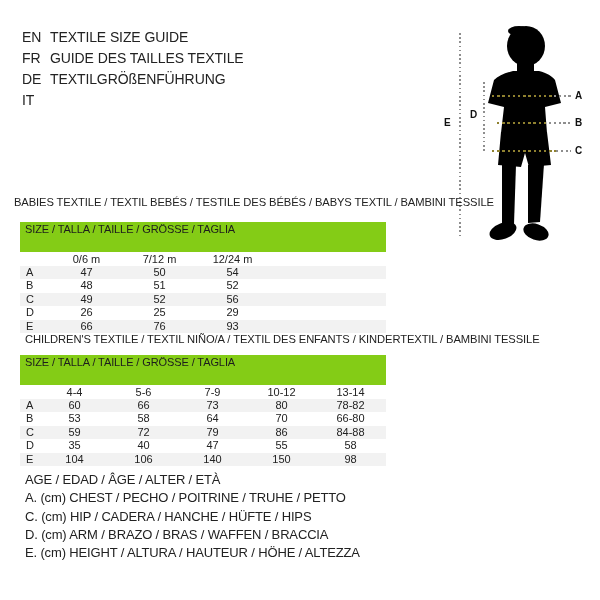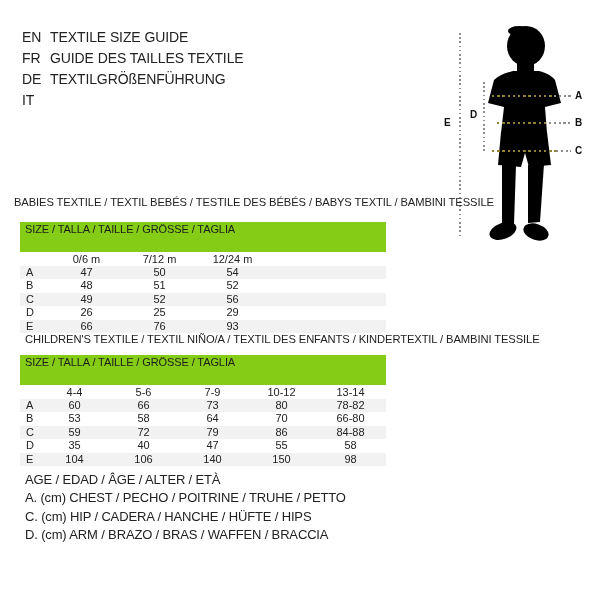--- a/index.html
+++ b/index.html
@@ -211,13 +211,14 @@
         <div class="cell-val">98</div>
       </div>
     </div>
 </div>
 
 <div class="abs" id="legend-block">
     <div class="legend-row">AGE / EDAD / ÂGE / ALTER / ETÀ</div>
     <div class="legend-row">A. (cm) CHEST / PECHO / POITRINE / TRUHE / PETTO</div>
     <div class="legend-row">C. (cm) HIP / CADERA / HANCHE / HÜFTE / HIPS</div>
     <div class="legend-row">D. (cm) ARM / BRAZO / BRAS / WAFFEN / BRACCIA</div>
+    <div class="legend-row">E. (cm) HEIGHT / ALTURA / HAUTEUR / HÖHE / ALTEZZA</div>
   </div>
 
 </body></html>

